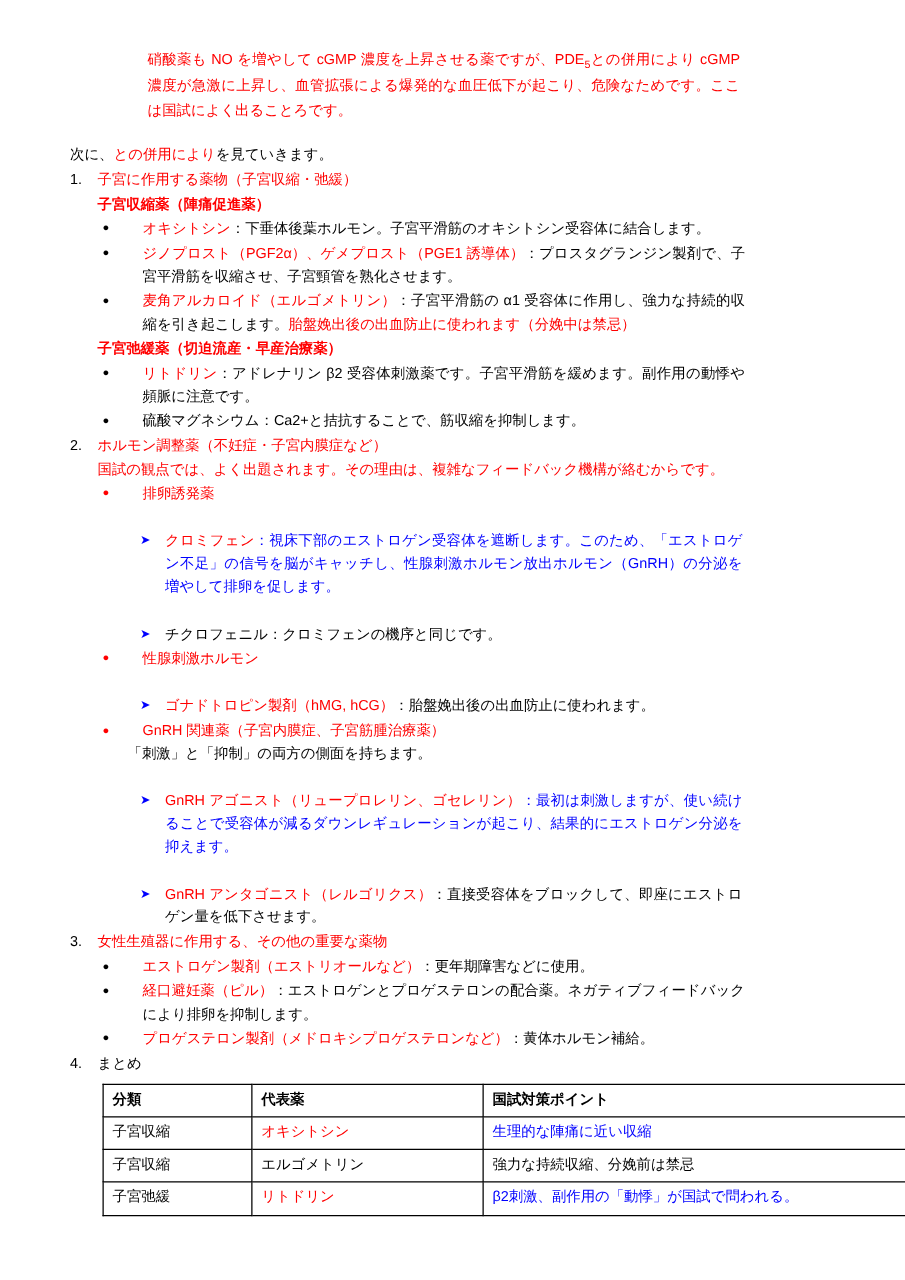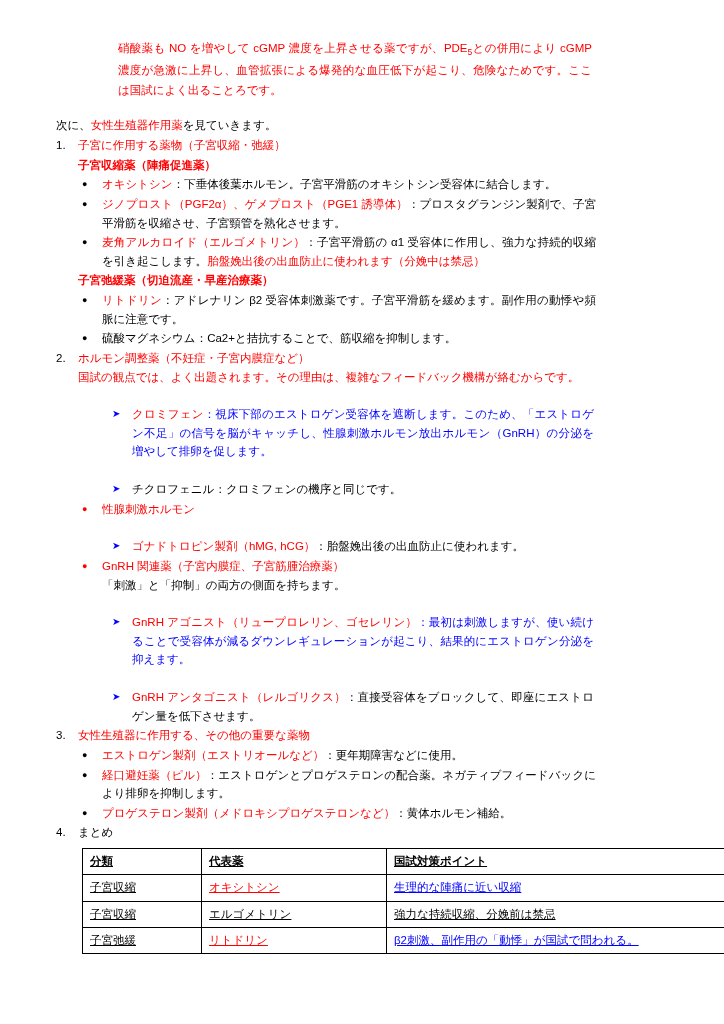--- a/index.html
+++ b/index.html
@@ -60,20 +60,21 @@
     margin-left: 10px;
     margin-top: 1px;
     font-weight: bold;
   }
 
   
   .bullet-row {
     display: flex;
     margin-left: 36px;
     margin-top: 1px;
+    gap: 12px;
   }
   .bullet-mark {
     flex: 0 0 20px;
     font-size: 11px;
     line-height: 1.62;
   }
   .bullet-mark.black-dot::before { content: "\25CF"; color: #000000; font-size: 9px; }
   .bullet-mark.red-dot::before { content: "\25CF"; color: #ff0000; font-size: 9px; }
   .bullet-text { flex: 1 1 auto; padding-right: 10px; text-align: justify; }
 
@@ -110,38 +111,37 @@
     width: 606px;
     table-layout: fixed;
   }
   table.summary td, table.summary th {
     border: 1px solid #000000;
     padding: 4px 7px;
     font-size: 11.5px;
     text-align: left;
     font-weight: normal;
     line-height: 1.5;
-    text-decoration: underline;
   }
   table.summary th { font-weight: bold; }
   .col1 { width: 104px; }
   .col2 { width: 170px; }
   .col3 { width: 332px; }
 </style>
 </head>
 <body>
 
 <div class="page">
 
   <div class="intro">
     <span>硝酸薬も NO を増やして cGMP 濃度を上昇させる薬ですが、PDE</span><span class="sub">5</span><span>との併用により cGMP 濃度が急激に上昇し、血管拡張による爆発的な血圧低下が起こり、危険なためです。ここは国試によく出ることろです。</span>
   </div>
 
   <div class="lead">
-    <span>次に、</span><span class="red">女性生殖器作用薬</span><span>を見ていきます。</span>
+    <span>次に、</span><span class="red">との併用により</span><span>を見ていきます。</span>
   </div>
 
   <div class="num-item">
     <div class="num-marker">1.</div>
     <div class="num-body red">子宮に作用する薬物（子宮収縮・弛緩）</div>
   </div>
 
   <div class="sub-head red" style="margin-left:32px">子宮収縮薬（陣痛促進薬）</div>
 
   <div class="bullet-row">
@@ -180,20 +180,24 @@
       <span class="black">硫酸マグネシウム</span><span class="black">：Ca2+と拮抗することで、筋収縮を抑制します。</span>
     </div>
   </div>
 
   <div class="num-item">
     <div class="num-marker">2.</div>
     <div class="num-body red">ホルモン調整薬（不妊症・子宮内膜症など）</div>
   </div>
   <div class="note-indent" style="margin-left:32px">国試の観点では、よく出題されます。その理由は、複雑なフィードバック機構が絡むからです。</div>
 
+  <div class="bullet-row">
+    <div class="bullet-mark red-dot"></div>
+    <div class="bullet-text red">排卵誘発薬</div>
+  </div>
   <div class="arrow-row">
     <div class="arrow-mark blue"></div>
     <div class="arrow-text">
       <span class="red">クロミフェン</span><span class="blue">：視床下部のエストロゲン受容体を遮断します。このため、「エストロゲン不足」の信号を脳がキャッチし、性腺刺激ホルモン放出ホルモン（GnRH）の分泌を増やして排卵を促します。</span>
     </div>
   </div>
   <div class="arrow-row">
     <div class="arrow-mark blue"></div>
     <div class="arrow-text">
       <span class="black">チクロフェニル</span><span class="black">：クロミフェンの機序と同じです。</span>

